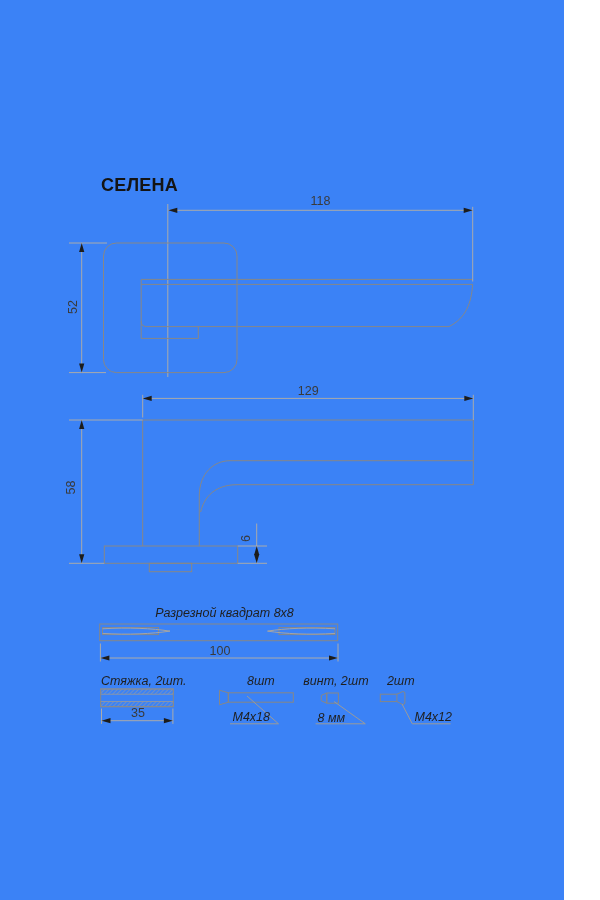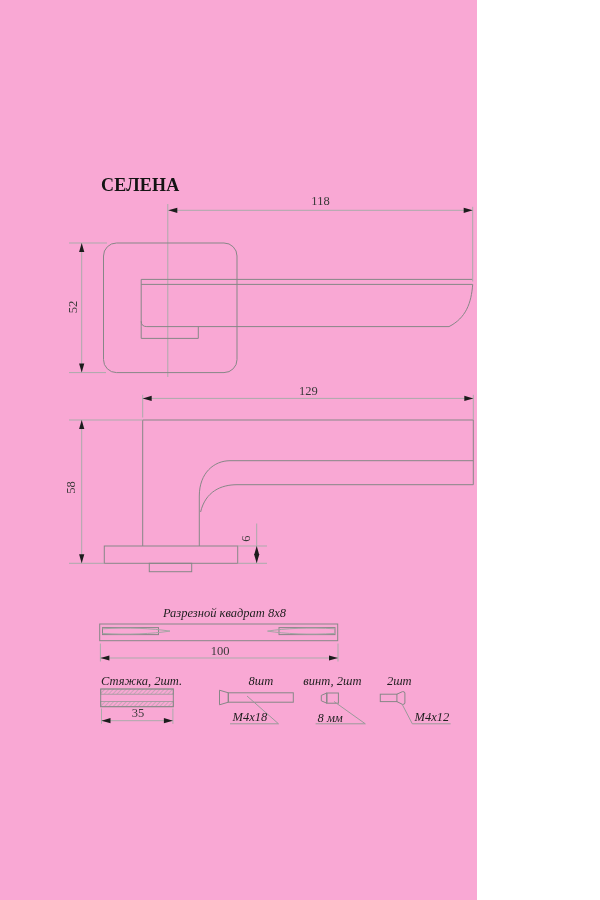--- a/index.html
+++ b/index.html
@@ -1,17 +1,17 @@
 <!DOCTYPE html>
 <html><head>
 <meta charset="utf-8">
 <style>
   html,body{margin:0;padding:0;background:#ffffff;}
-  .page{position:relative;width:477px;height:900px;background:#f9a8d4;overflow:hidden;
-        font-family:Liberation Serif, serif;}
+  .page{position:relative;width:564px;height:900px;background:#3b82f6;overflow:hidden;
+        font-family:Liberation Sans, sans-serif;}
   svg{display:block;}
   .part{stroke:#878787;fill:none;stroke-width:1;}
   .part2{stroke:#9a9a9a;fill:none;stroke-width:1;}
   .dim{stroke:#ababab;fill:none;stroke-width:1;}
   .lens{stroke:#a5a5a5;fill:none;stroke-width:1;}
   .arr{fill:#1c1c1c;stroke:none;}
   .hatchfill{fill:url(#hatch);stroke:#9a9a9a;stroke-width:0.8;}
   text{fill:#2e2e2e;}
   .title{font-size:18px;font-weight:600;letter-spacing:.2px;fill:#141414;}
   .dimtxt{font-size:12.5px;fill:#3a3a3a;}

